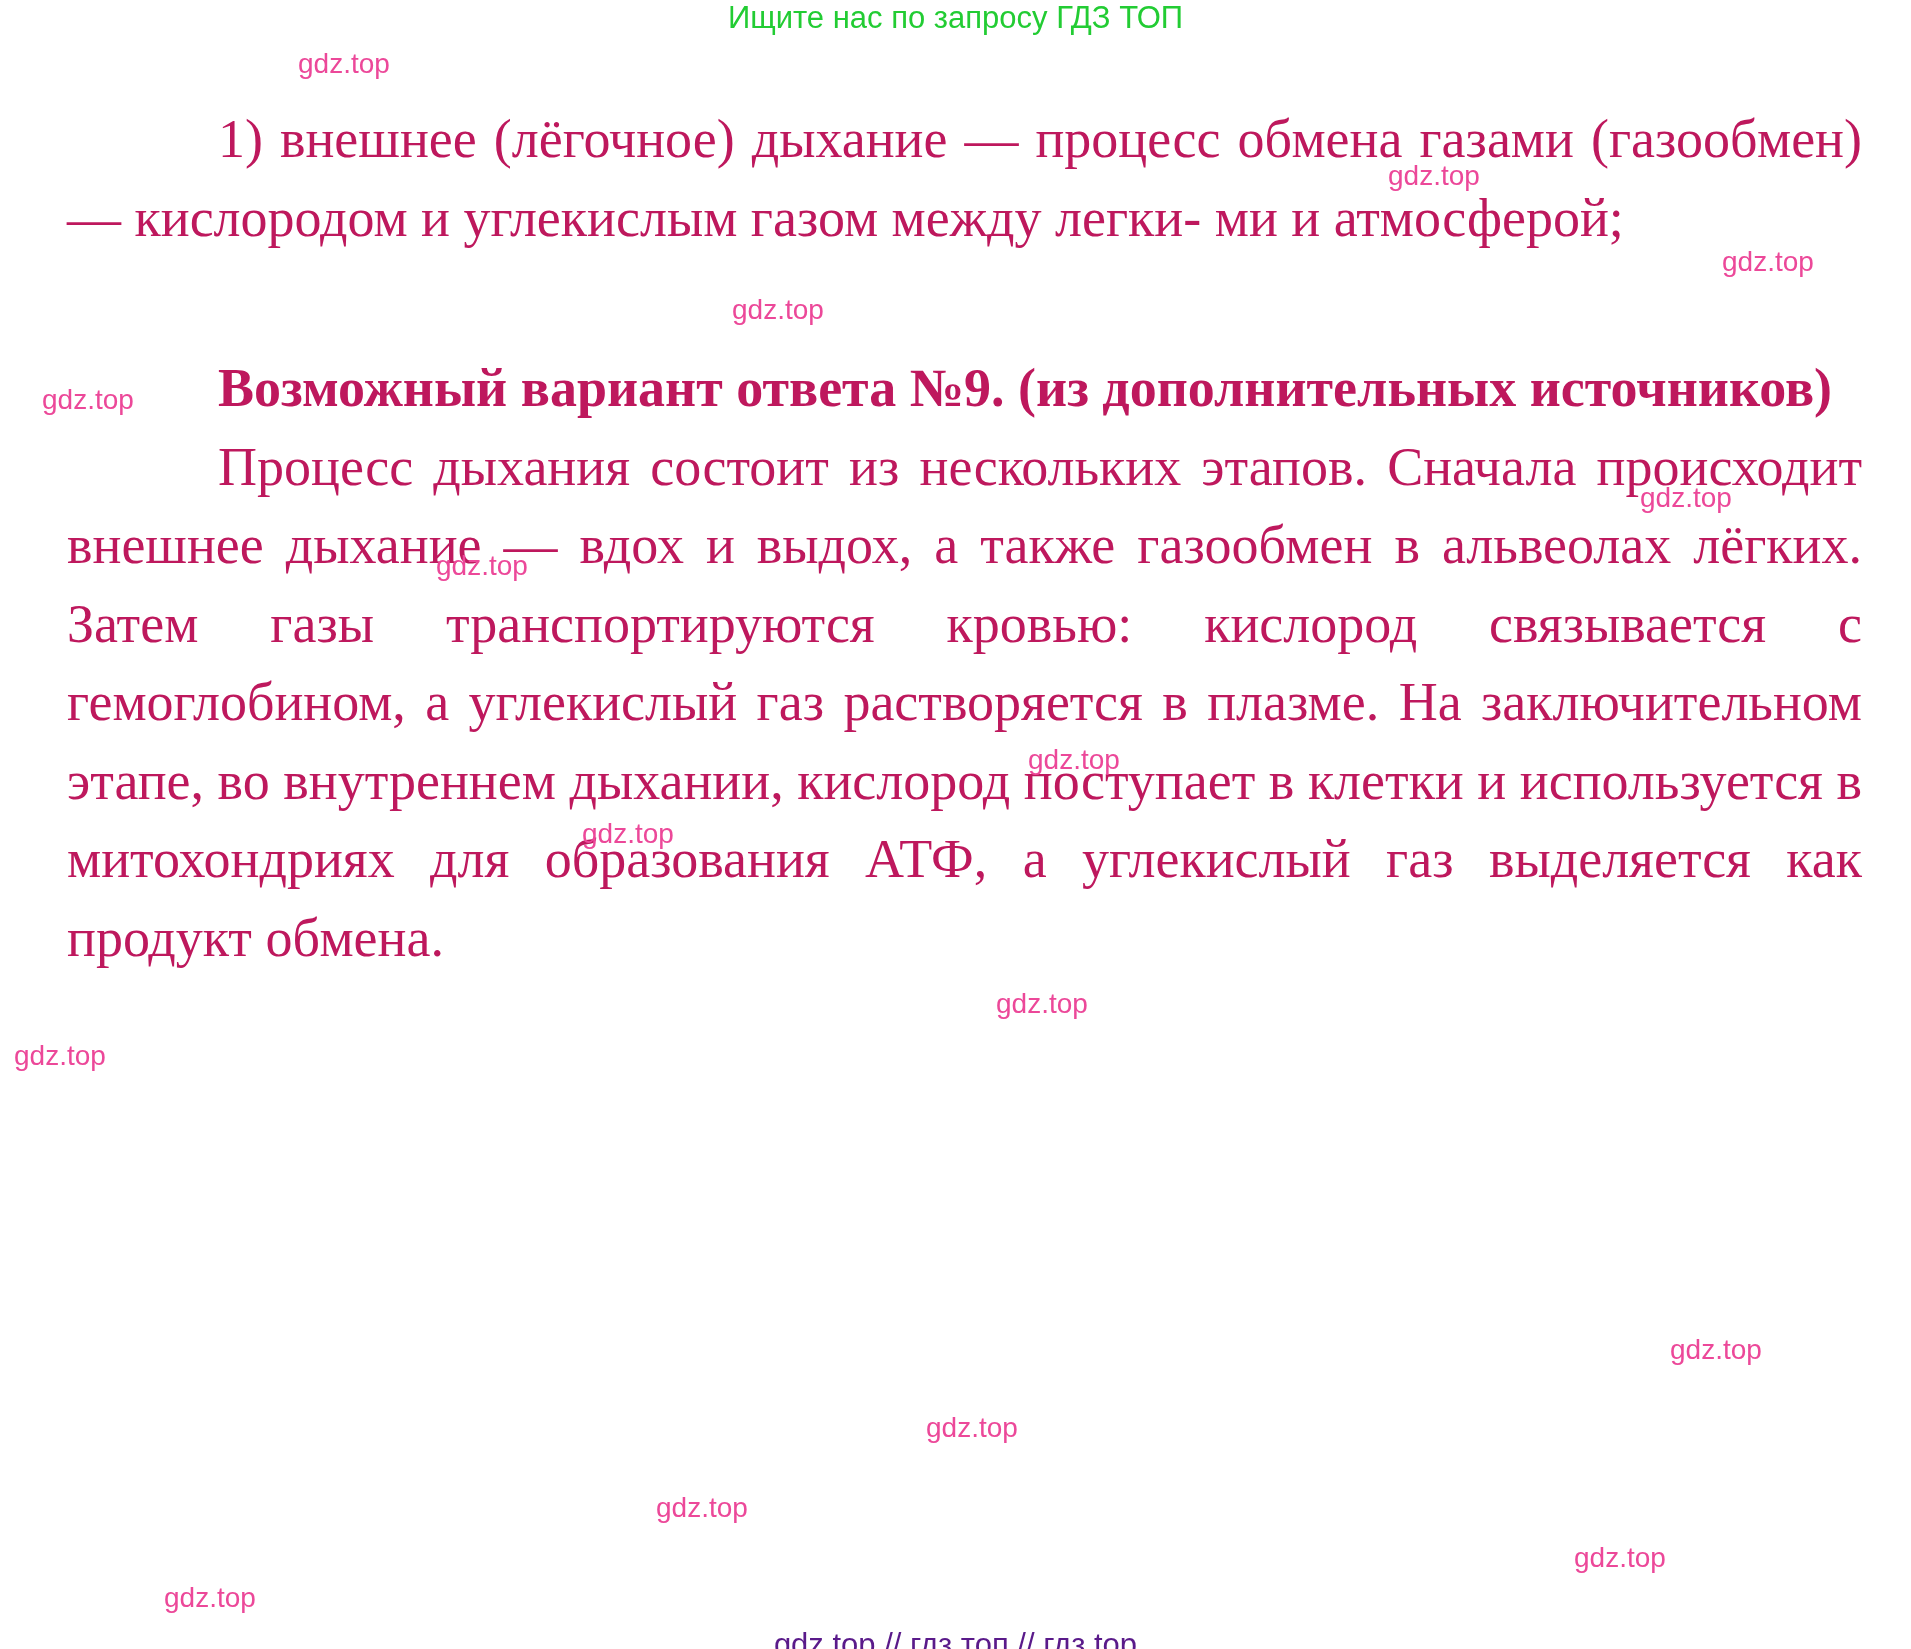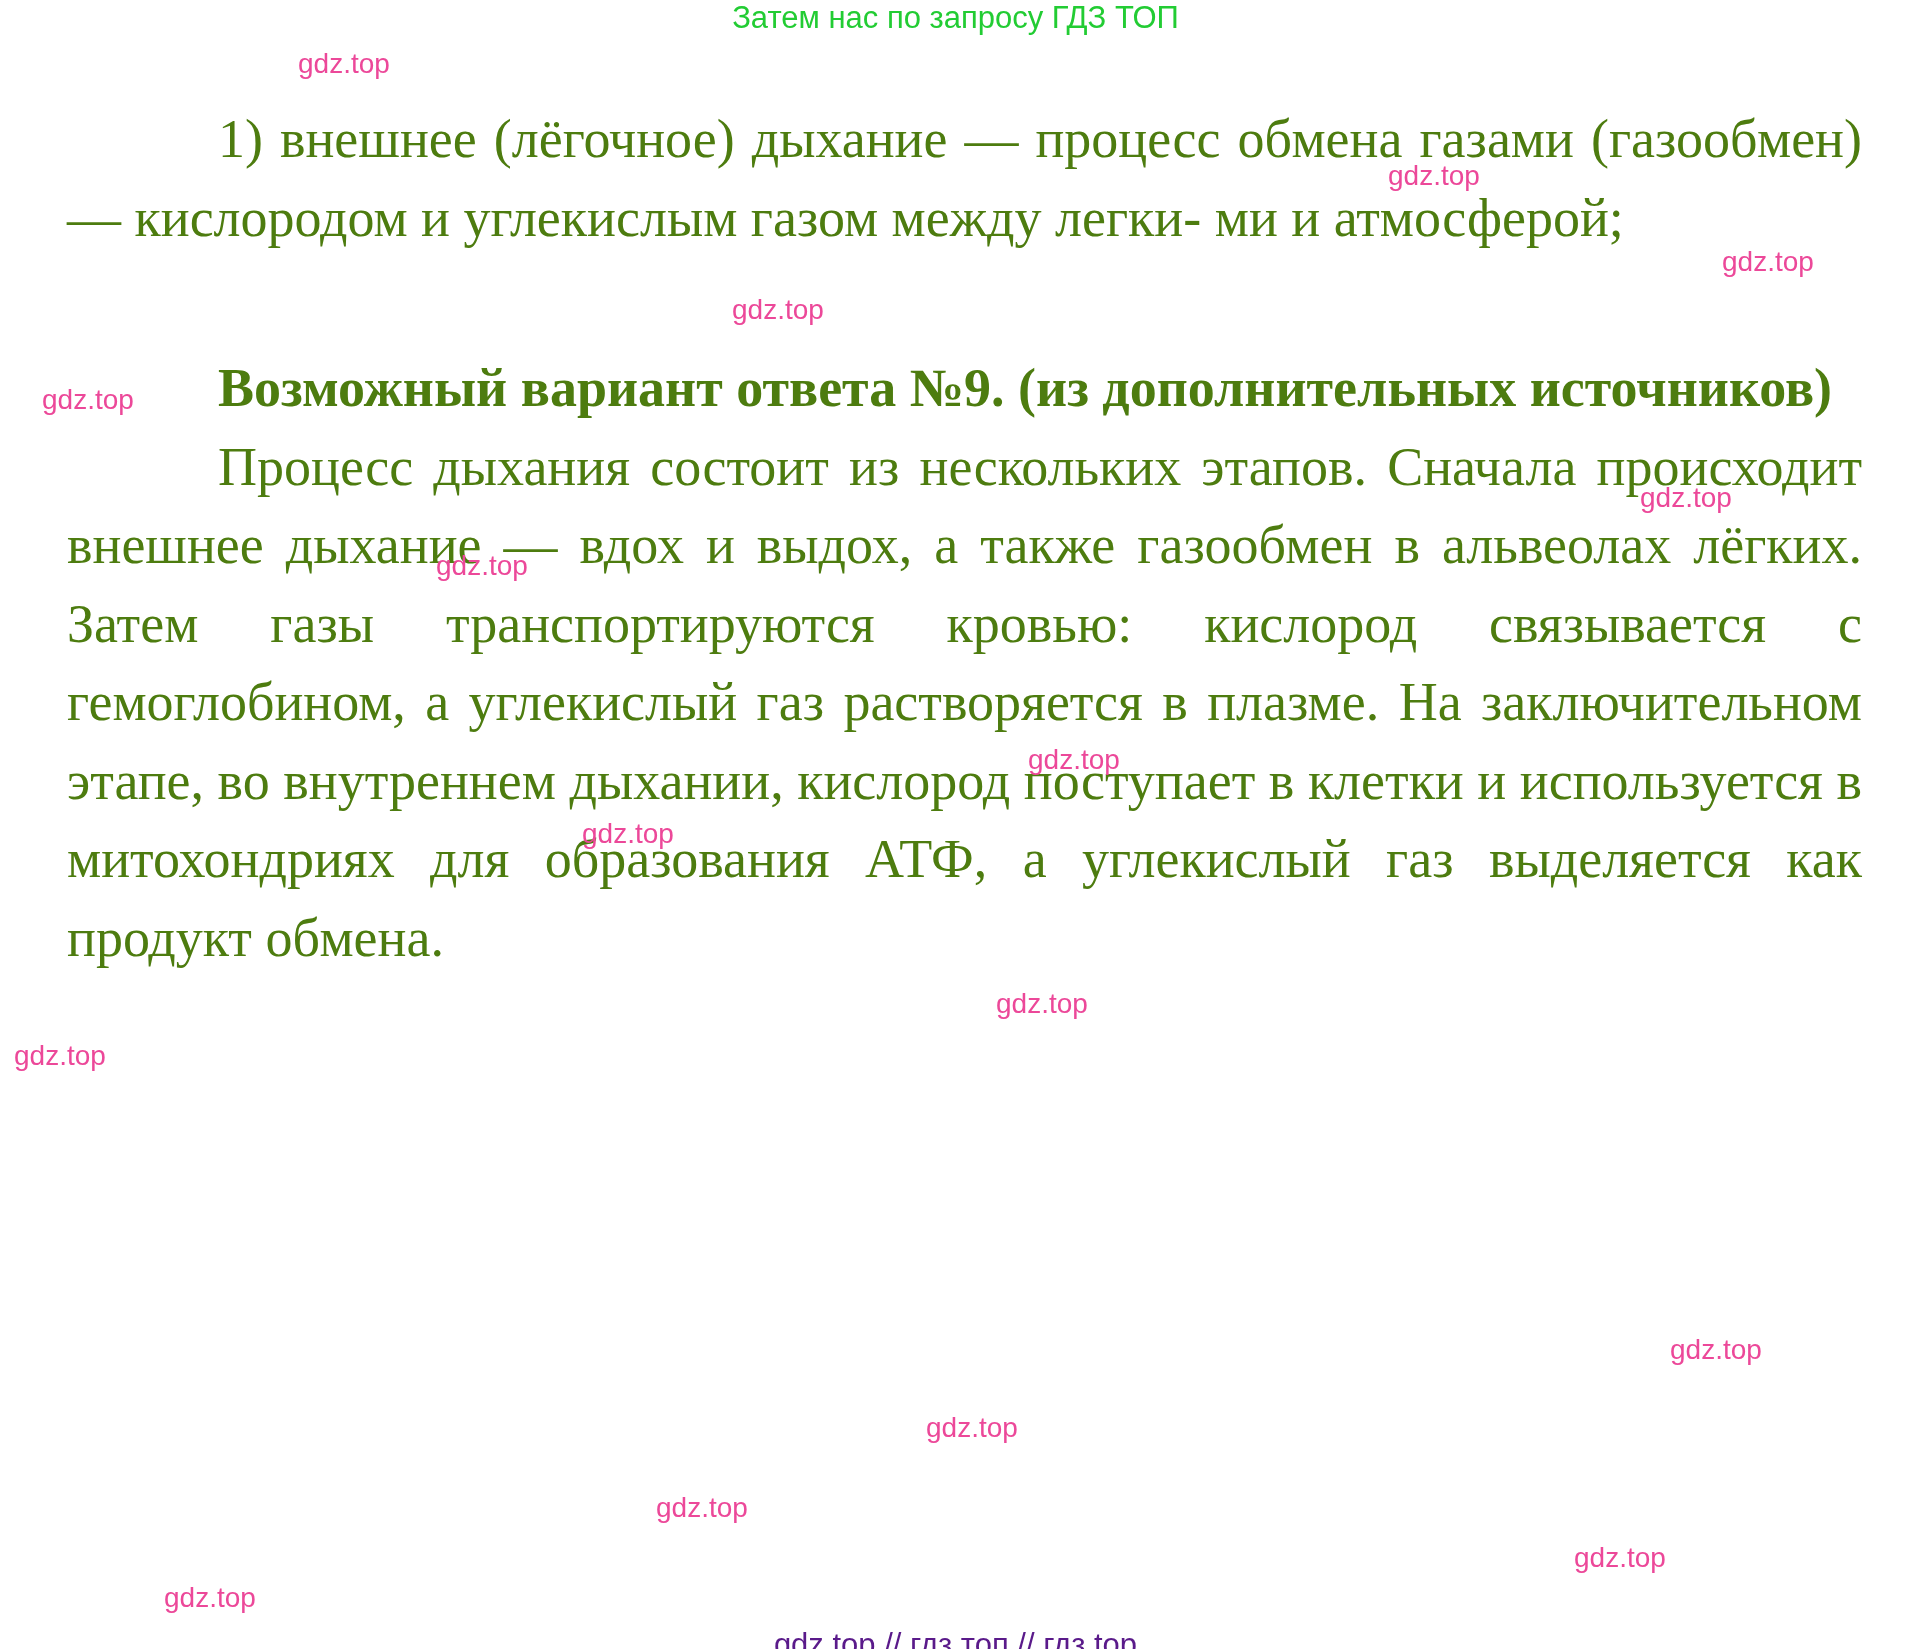--- a/index.html
+++ b/index.html
@@ -10,34 +10,34 @@
     font-family: "Liberation Sans", sans-serif; font-size: 31px; line-height: 36px;
   }
   .bottom-banner {
     position: absolute; left: 0; right: 0; top: 1627px;
     text-align: center; color: #5a1a8a;
     font-family: "Liberation Sans", sans-serif; font-size: 31px; line-height: 36px;
   }
   .content {
     position: absolute; left: 67px; width: 1795px; top: 100px;
     font-family: "Liberation Serif", serif; font-size: 54px; line-height: 78.5px;
-    color: #4d7c0f; text-align: justify;
+    color: #be185d; text-align: justify;
   }
   .content p { margin: 0; text-indent: 151px; }
   .content p.spacer { height: 92px; }
   .content p.heading { font-weight: bold; }
   .wm {
     position: absolute; font-family: "Liberation Sans", sans-serif;
     font-size: 28px; color: #ec4899; line-height: 32px; white-space: nowrap;
   }
 </style>
 </head>
 <body>
 
-<div class="top-banner">Затем нас по запросу ГДЗ ТОП</div>
+<div class="top-banner">Ищите нас по запросу ГДЗ ТОП</div>
 
 <div class="content">
   <p>1) внешнее (лёгочное) дыхание — процесс обмена газами (газообмен) — кислородом и углекислым газом между легки- ми и атмосферой;</p>
   <p class="spacer"></p>
   <p class="heading">Возможный вариант ответа №9. (из дополнительных источников)</p>
   <p>Процесс дыхания состоит из нескольких этапов. Сначала происходит внешнее дыхание — вдох и выдох, а также газообмен в альвеолах лёгких. Затем газы транспортируются кровью: кислород связывается с гемоглобином, а углекислый газ растворяется в плазме. На заключительном этапе, во внутреннем дыхании, кислород поступает в клетки и используется в митохондриях для образования АТФ, а углекислый газ выделяется как продукт обмена.</p>
 </div>
 
 <span class="wm" style="left:298px;top:48px">gdz.top</span>
 <span class="wm" style="left:1388px;top:160px">gdz.top</span>

